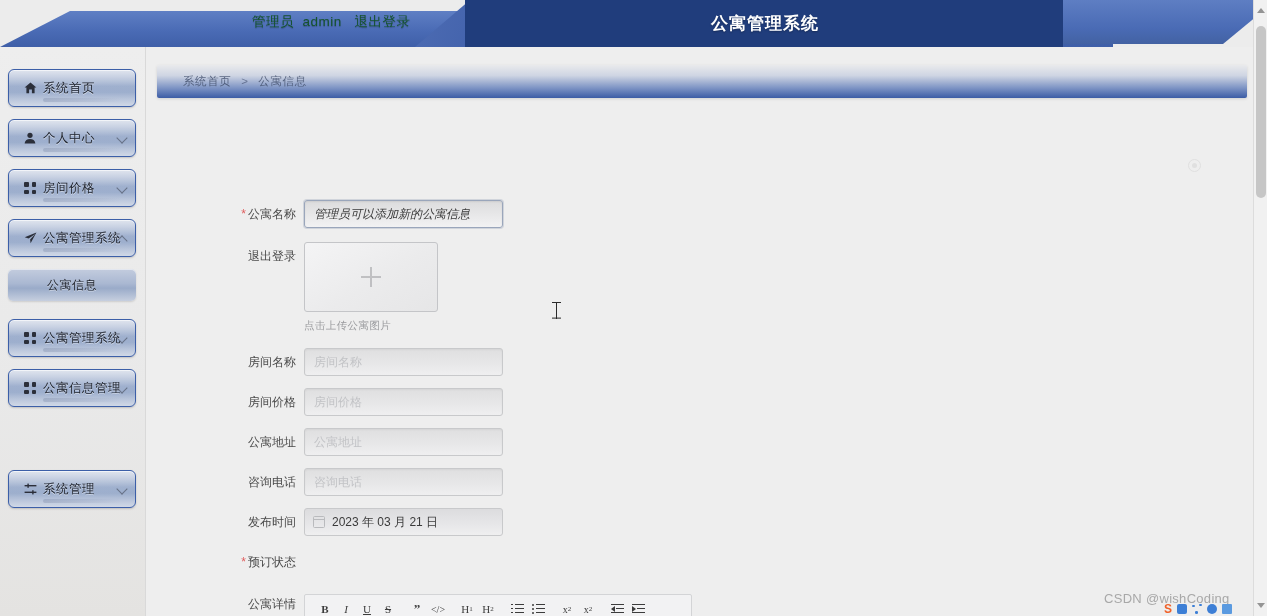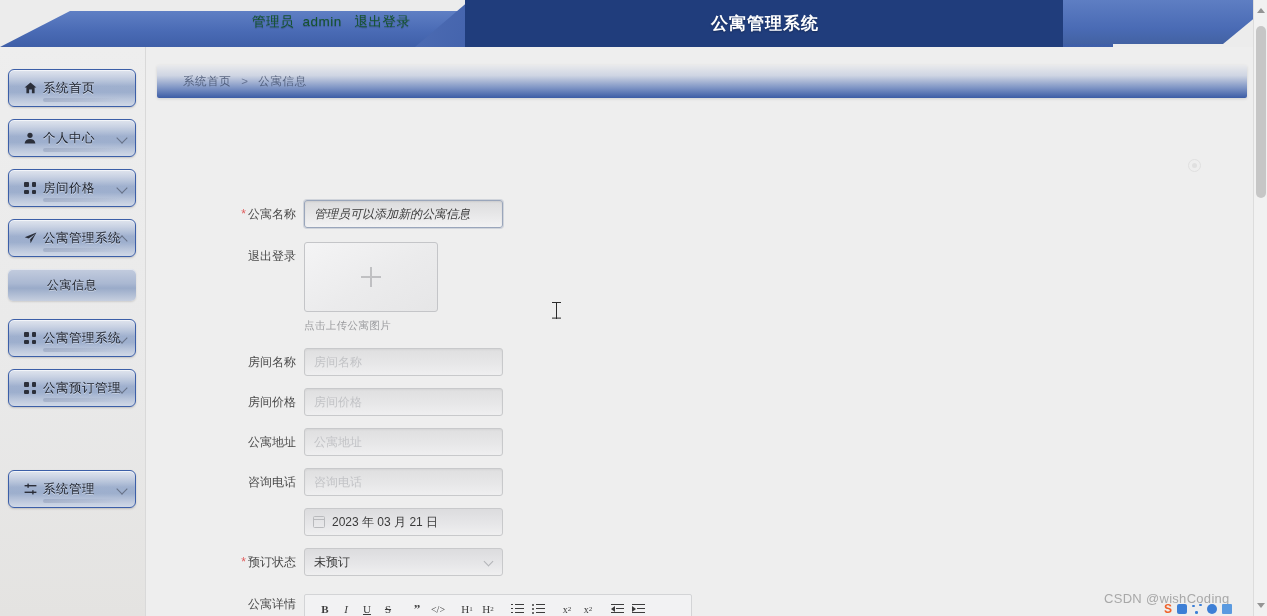--- a/index.html
+++ b/index.html
@@ -390,21 +390,21 @@
 
     <div class="menu-item" style="top:322px">
       <span class="mi-icon">
         <span class="ic-grid">
             <i></i>
             <i></i>
             <i></i>
             <i></i>
           </span>
       </span>
-      <span class="mi-label">公寓预订管理</span>
+      <span class="mi-label">公寓信息管理</span>
       <span class="mi-arrow"></span>
       <span class="mi-ghost"></span>
     </div>
 
 
     <div class="menu-item" style="top:423px">
       <span class="mi-icon">
         <svg width="13" height="12" viewBox="0 0 13 12">
           <rect x="0.6" y="2" width="11.8" height="1.4" fill="#2b2f3a"></rect>
           <rect x="0.6" y="8.6" width="11.8" height="1.4" fill="#2b2f3a"></rect>
@@ -474,37 +474,32 @@
       </div>
 
       <div class="frow" style="top:326px; width:420px;">
         <div class="flabel" style="left:38px; right:auto;">咨询电话</div>
         <div class="fctrl" style="left:158px; top:0;">
           <input class="finput" type="text" placeholder="咨询电话" style="">
         </div>
       </div>
 
       <div class="frow" style="top:366px; width:420px;">
+        <div class="flabel" style="left:38px; right:auto;">发布时间</div>
         <div class="fctrl" style="left:158px; top:0;">
           <div class="fdate">
             <span class="cal-ic"></span>
             <span>2023 年 03 月 21 日</span>
           </div>
         </div>
       </div>
 
       <div class="frow" style="top:406px; width:420px;">
         <div class="flabel" style="left:38px; right:auto;">
           <span class="req">*</span><span>预订状态</span>
-        </div>
-        <div class="fctrl" style="left:158px; top:0;">
-          <div class="fselect">
-            <span>未预订</span>
-            <span class="chev"></span>
-          </div>
         </div>
       </div>
 
       <div class="frow" style="top:448px; width:560px; height:80px;">
         <div class="flabel" style="left:38px; right:auto;">公寓详情</div>
 
         <div class="editor" style="left:158px; top:4px;">
 
           <div class="ed-row" style="margin-top:5px;">
             <span class="ed-btn" style="font-weight:bold">B</span>

